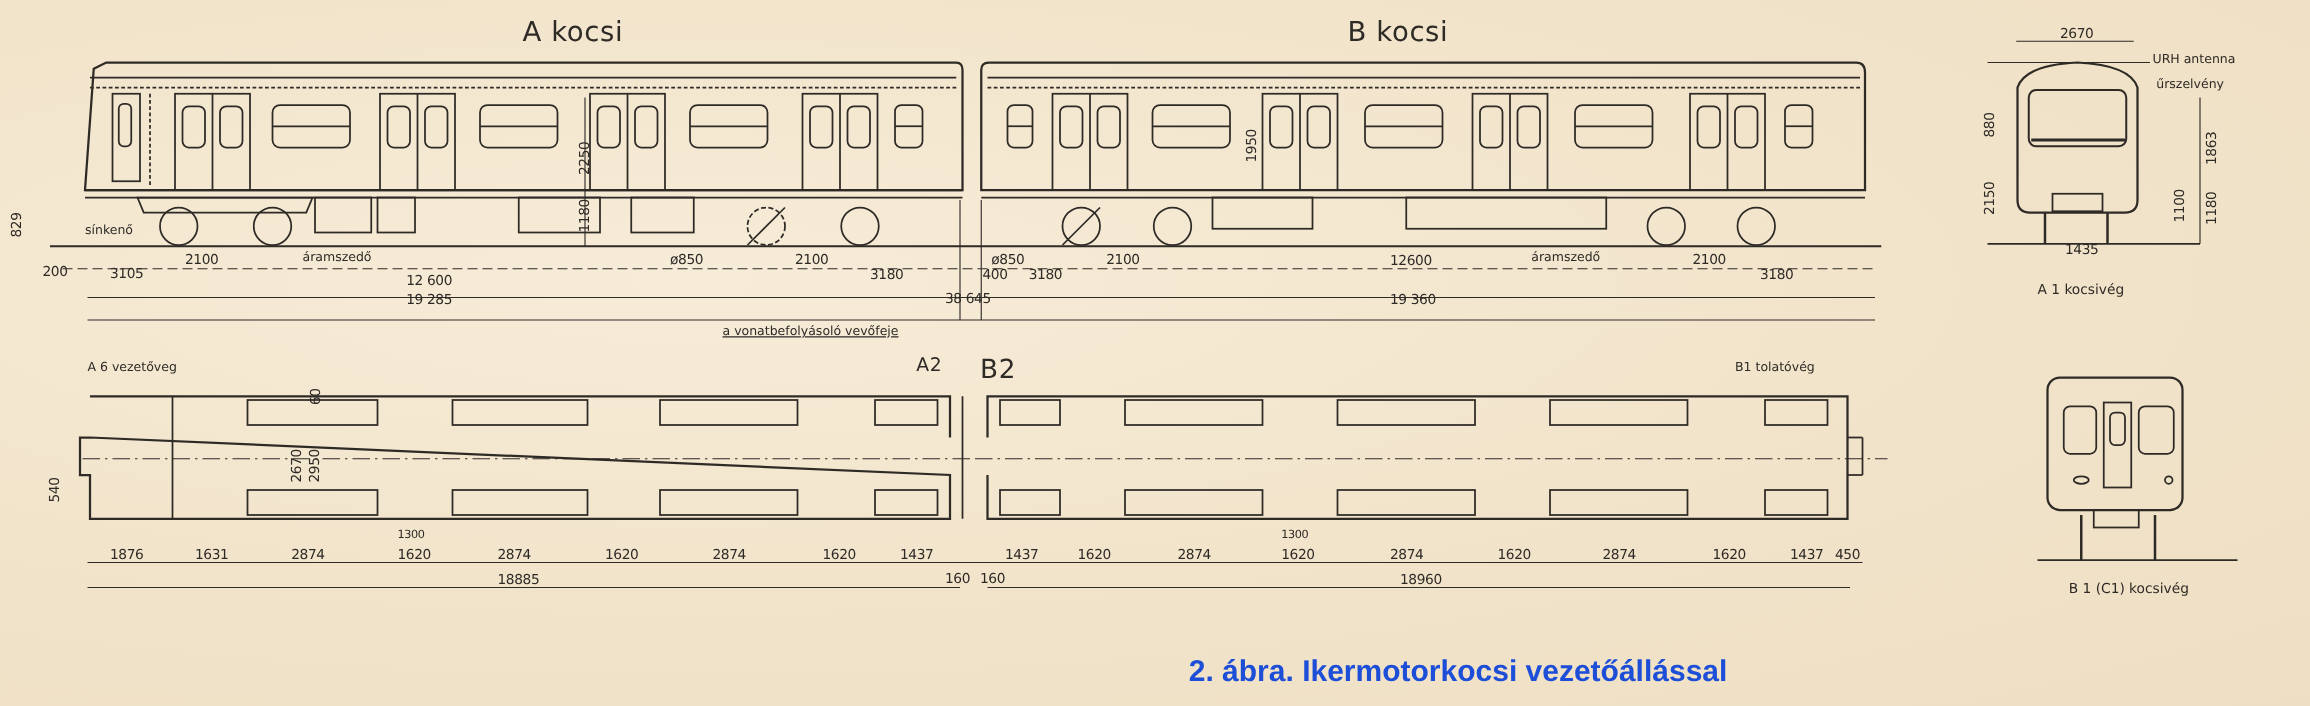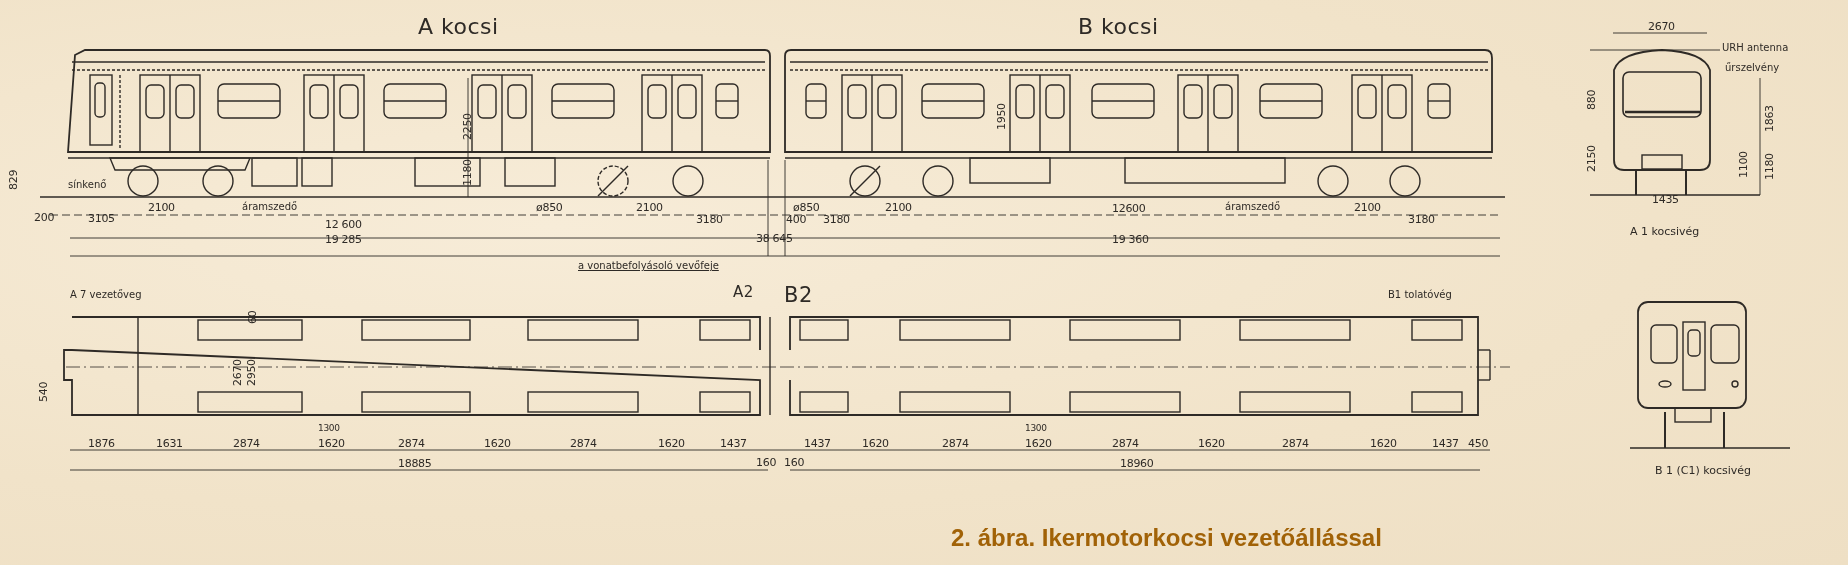--- a/index.html
+++ b/index.html
@@ -7,21 +7,21 @@
        font-family:"Liberation Sans",sans-serif;color:#2a2622;}
   .paper{position:absolute;inset:0;background:
      radial-gradient(ellipse at 30% 40%, #f7ecd8 0%, #f1e3c9 60%, #eedfc4 100%);}
   svg.drawing{position:absolute;left:0;top:0;}
   .lbl{position:absolute;font-family:"DejaVu Sans",sans-serif;color:#2e2a26;white-space:nowrap;line-height:1;}
   .title-big{font-size:22px;letter-spacing:0.5px;}
   .dim{font-size:11px;letter-spacing:-0.3px;}
   .note{font-size:10px;}
   .vert{transform:rotate(-90deg);transform-origin:left top;}
   .caption{position:absolute;left:951px;top:524px;font-family:"Liberation Sans",sans-serif;
-           font-weight:bold;font-size:24px;color:#a16207;}
+           font-weight:bold;font-size:24px;color:#1d4ed8;}
 </style>
 </head>
 <body>
 
 <div class="paper"></div>
 
 <svg class="drawing" width="1848" height="565" viewBox="0 0 1848 565" fill="none" stroke="#2e2a26" stroke-width="1.4">
 
   <g>
     <path d="M75 55 L85 50 L765 50 Q770 50 770 56 L770 152 L68 152 Z" stroke-width="1.8"></path>
@@ -229,21 +229,21 @@
 <div class="lbl dim vert" style="left:1586px;top:110px;">880</div>
 <div class="lbl dim vert" style="left:1586px;top:172px;">2150</div>
 <div class="lbl dim vert" style="left:1764px;top:132px;">1863</div>
 <div class="lbl dim vert" style="left:1738px;top:178px;">1100</div>
 <div class="lbl dim vert" style="left:1764px;top:180px;">1180</div>
 <div class="lbl dim" style="left:1652px;top:194px;">1435</div>
 <div class="lbl note" style="left:1630px;top:226px;font-size:11px;">A 1  kocsivég</div>
 
 <div class="lbl note" style="left:1655px;top:465px;font-size:11px;">B 1 (C1) kocsivég</div>
 
-<div class="lbl note" style="left:70px;top:290px;">A 7 vezetőveg</div>
+<div class="lbl note" style="left:70px;top:290px;">A 6 vezetőveg</div>
 <div class="lbl note" style="left:1388px;top:290px;">B1 tolatóvég</div>
 <div class="lbl title-big" style="left:733px;top:285px;font-size:15px;">A2</div>
 <div class="lbl title-big" style="left:784px;top:285px;font-size:21px;">B2</div>
 
 <div class="lbl dim vert" style="left:247px;top:324px;">60</div>
 <div class="lbl dim vert" style="left:232px;top:386px;">2670</div>
 <div class="lbl dim vert" style="left:246px;top:386px;">2950</div>
 <div class="lbl dim vert" style="left:38px;top:402px;">540</div>
 <div class="lbl dim" style="left:318px;top:424px;font-size:9px;">1300</div>
 <div class="lbl dim" style="left:1025px;top:424px;font-size:9px;">1300</div>

